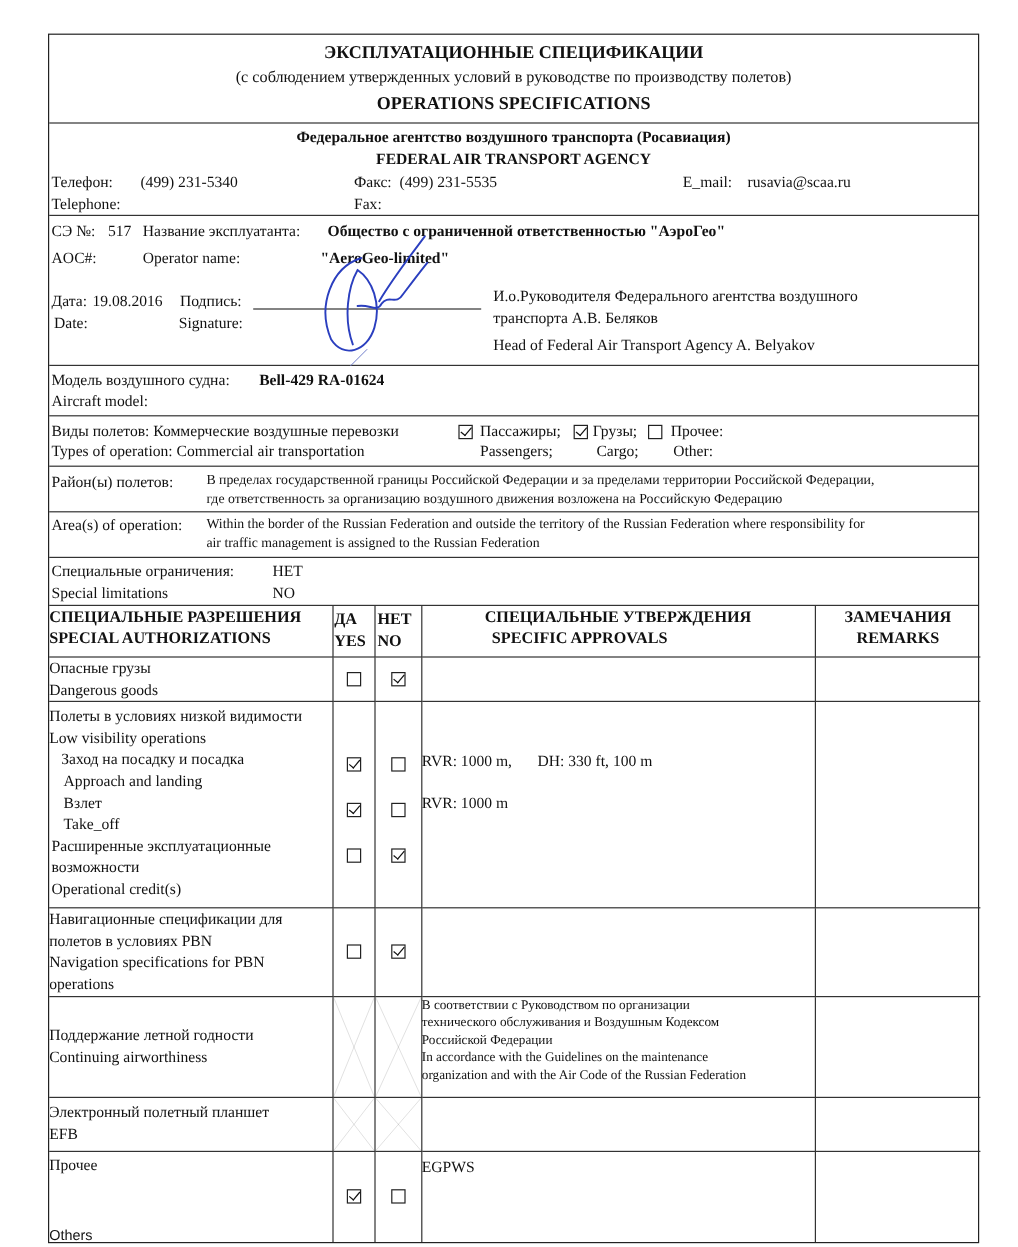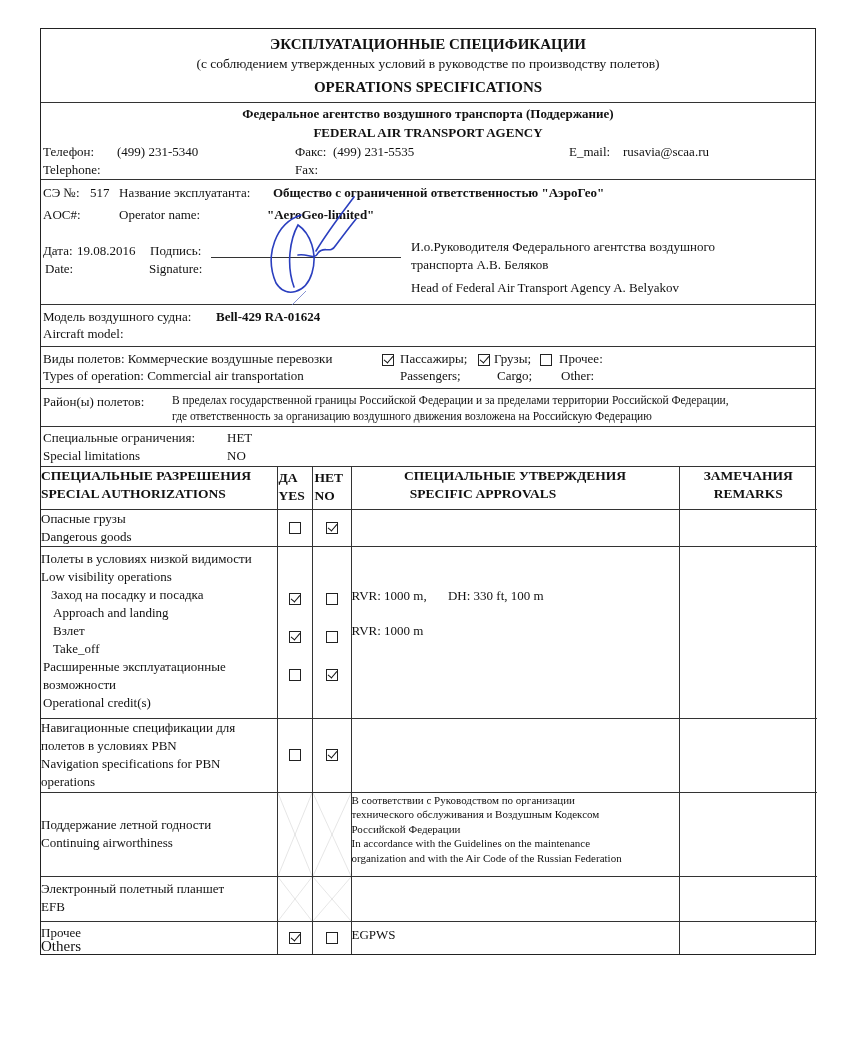--- a/index.html
+++ b/index.html
@@ -39,35 +39,35 @@
   table.auth td { border: 1.2px solid #333; padding: 0; vertical-align: top; position: relative; }
   table.auth tr td:first-child { border-left: none; }
   table.auth tr td:last-child { border-right: none; margin-left: 31px; }
   table.auth tr:first-child td { border-top: none; }
   table.auth tr:last-child td { border-bottom: none; }
   .th { font-weight: bold; font-size: 13.5px; line-height: 18px; padding: 2px 3px; }
   .cell { padding: 2px 3px; line-height: 18px; }
   .mid { vertical-align: middle !important; text-align: center; }
   .xcell svg { position: absolute; left: 0; top: 0; width: 100%; height: 100%; }
   .approval-small { font-size: 11px; line-height: 14.5px; padding: 3px 3px; }
-  .others-en { font-family: Liberation Serif, serif; font-size: 15px; line-height: 12px; }
+  .others-en { font-family: Liberation Sans, sans-serif; font-size: 12px; line-height: 12px; margin-top: 45px; }
 </style>
 </head>
 <body>
 
 <div class="page">
 
   <div class="sec hdr center">
     <div class="t1">ЭКСПЛУАТАЦИОННЫЕ СПЕЦИФИКАЦИИ</div>
     <div class="t2">(с соблюдением утвержденных условий в руководстве по производству полетов)</div>
     <div class="t3">OPERATIONS SPECIFICATIONS</div>
   </div>
 
   <div class="sec agency">
-    <div class="l1">Федеральное агентство воздушного транспорта (Поддержание)</div>
+    <div class="l1">Федеральное агентство воздушного транспорта (Росавиация)</div>
     <div class="l2">FEDERAL AIR TRANSPORT AGENCY</div>
     <span class="abs" style="left:2px; top:41px;">Телефон:</span>
     <span class="abs" style="left:76px; top:41px;">(499) 231-5340</span>
     <span class="abs" style="left:2px; top:59px;">Telephone:</span>
     <span class="abs" style="left:254px; top:41px;">Факс:</span>
     <span class="abs" style="left:292px; top:41px;">(499) 231-5535</span>
     <span class="abs" style="left:254px; top:59px;">Fax:</span>
     <span class="abs" style="left:528px; top:41px;">E_mail:</span>
     <span class="abs" style="left:582px; top:41px;">rusavia@scaa.ru</span>
   </div>
@@ -118,20 +118,25 @@
     <span class="abs" style="left:518px; top:4px;">Прочее:</span>
     <span class="abs" style="left:520px; top:21px;">Other:</span>
   </div>
 
   <div class="sec area-ru">
     <span class="abs" style="left:2px; top:5px;">Район(ы) полетов:</span>
     <span class="abs small" style="left:131px; top:21px;">где ответственность за организацию воздушного движения возложена на Российскую Федерацию</span>
     <span class="abs small" style="left:131px; top:5px;">В пределах государственной границы Российской Федерации и за пределами территории Российской Федерации,</span>
   </div>
 
+  <div class="sec area-en">
+    <span class="abs" style="left:2px; top:3px;">Area(s) of operation:</span>
+    <span class="abs small" style="left:131px; top:4px;">Within the border of the Russian Federation and outside the territory of the Russian Federation where responsibility for</span>
+    <span class="abs small" style="left:131px; top:20px;">air traffic management is assigned to the Russian Federation</span>
+  </div>
 
   <div class="sec limits">
     <span class="abs" style="left:2px; top:3px;">Специальные ограничения:</span>
     <span class="abs" style="left:186px; top:3px;">НЕТ</span>
     <span class="abs" style="left:2px; top:21px;">Special limitations</span>
     <span class="abs" style="left:186px; top:21px;">NO</span>
   </div>
 
   <div class="sec">
     <table class="auth">

